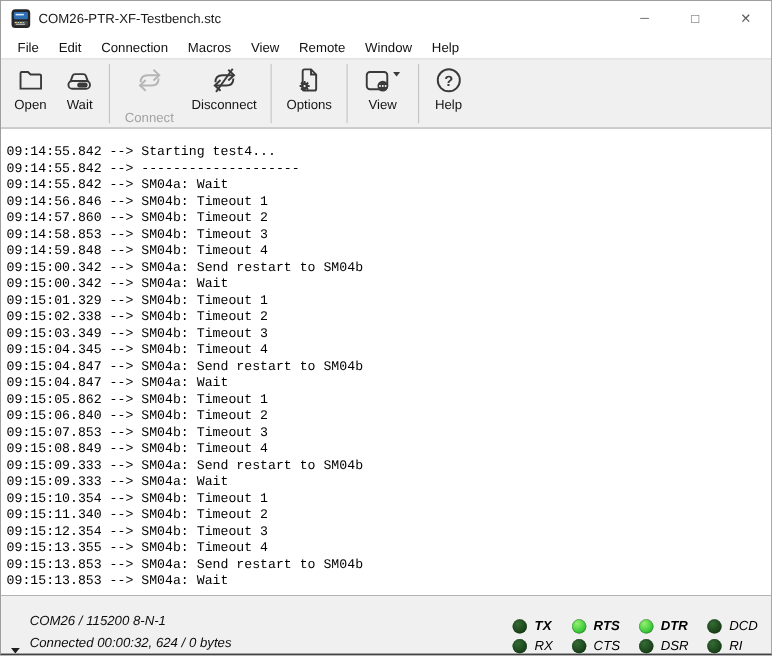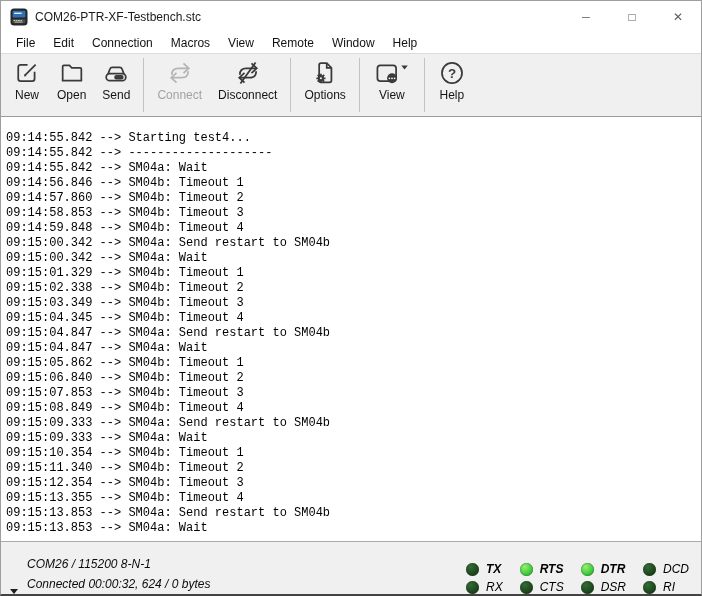--- a/index.html
+++ b/index.html
@@ -24,21 +24,21 @@
   .menu-item { padding:3px 9px; white-space:nowrap; }
   
   .toolbar { flex:0 0 60px; background:#f0f0f0; border-top:1px solid #dcdcdc;
              border-bottom:1px solid #9b9b9b; display:flex; align-items:stretch;
              padding:1px 4px; box-sizing:content-box; }
   .tb-btn { display:flex; flex-direction:column; align-items:center; justify-content:flex-start;
             padding:4px 8px 0; font-size:12px; color:#151515; white-space:nowrap; }
   .tb-btn svg { width:28px; height:28px; margin-bottom:1px; }
   .tb-btn.wide svg { width:38px; }
   .tb-sep { width:1px; background:#c3c3c3; margin:3px 5px; }
-  .tb-btn.disabled { color:#a3a3a3; }
+  .tb-btn.disabled { color:#a3a3a3;gap:12px; }
   .icon-stroke { stroke:#3a3a3a; stroke-width:1.5; fill:none; }
   .icon-stroke-dis { stroke:#b5b5b5; stroke-width:1.5; fill:none; }
   .icon-fill { fill:#3a3a3a; stroke:none; }
   
   .log { flex:1 1 auto; background:#ffffff; overflow:hidden;
          font-family:"Liberation Mono","DejaVu Sans Mono",monospace;
          font-size:12px; line-height:15px; padding:14px 0 0 5px; color:#000;
          white-space:pre; border-bottom:1px solid #ababab; }
   
   .statusbar { flex:0 0 52px; background:#f0f0f0; display:flex; align-items:flex-end;
@@ -87,44 +87,36 @@
     <span class="menu-item">Connection</span>
     <span class="menu-item">Macros</span>
     <span class="menu-item">View</span>
     <span class="menu-item">Remote</span>
     <span class="menu-item">Window</span>
     <span class="menu-item">Help</span>
   </div>
 
   <div class="toolbar">
 
-    <div class="tb-btn">
-      <svg viewBox="0 0 24 24">
-        <path class="icon-stroke" d="M12.5,5 H6.5 A2,2 0 0 0 4.5,7 V17 A2,2 0 0 0 6.5,19 H16.5 A2,2 0 0 0 18.5,17 V11"></path>
-        <path class="icon-stroke" d="M10,14.2 L19.4,4.8"></path>
-        <path class="icon-fill" d="M9.4,15 L11.6,14.6 L10,13 Z"></path>
-      </svg>
-      <span>New</span>
-    </div>
 
     <div class="tb-btn">
       <svg viewBox="0 0 24 24">
         <path class="icon-stroke" d="M4,18.5 V6.5 A1,1 0 0 1 5,5.5 H9.8 L11.8,7.5 H19 A1,1 0 0 1 20,8.5 V18.5 Z"></path>
       </svg>
       <span>Open</span>
     </div>
 
     <div class="tb-btn">
       <svg viewBox="0 0 24 24">
         <path class="icon-stroke" d="M5.2,13 L6.8,8.6 A2.2,2.2 0 0 1 8.9,7.2 H15.1 A2.2,2.2 0 0 1 17.2,8.6 L18.8,13"></path>
         <rect class="icon-stroke" x="3.6" y="12.6" width="16.8" height="6" rx="3"></rect>
         <rect class="icon-stroke" x="11.2" y="14.4" width="6.6" height="2.4" rx="1.2" stroke-width="1"></rect>
         <path class="icon-stroke" stroke-width="0.9" d="M12.6,14.8 V16.4 M14,14.8 V16.4 M15.4,14.8 V16.4 M16.8,14.8 V16.4"></path>
       </svg>
-      <span>Send</span>
+      <span>Wait</span>
     </div>
 
     <div class="tb-sep"></div>
 
     <div class="tb-btn disabled">
       <svg viewBox="0 0 24 24">
         <path class="icon-stroke-dis" d="M5,13.5 C5,9.8 7,8 10.5,8 L19,8"></path>
         <path class="icon-stroke-dis" d="M15,3.8 L19.5,8 L15,12.2"></path>
         <path class="icon-stroke-dis" d="M19,10.5 C19,14.2 17,16 13.5,16 L5,16"></path>
         <path class="icon-stroke-dis" d="M9,11.8 L4.5,16 L9,20.2"></path>

